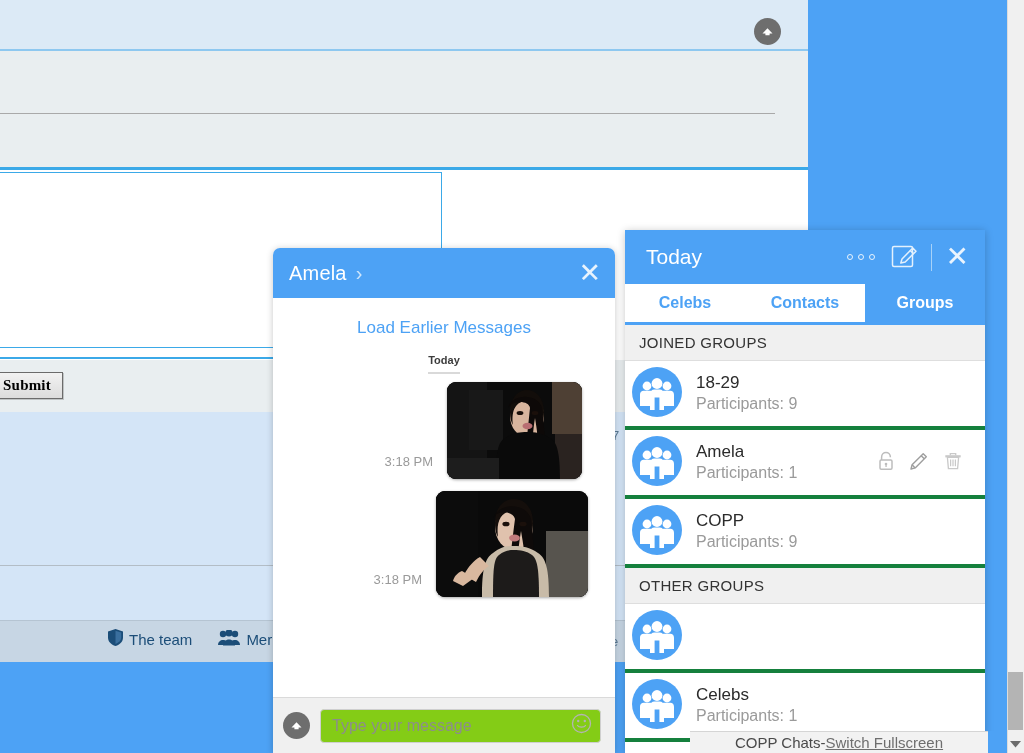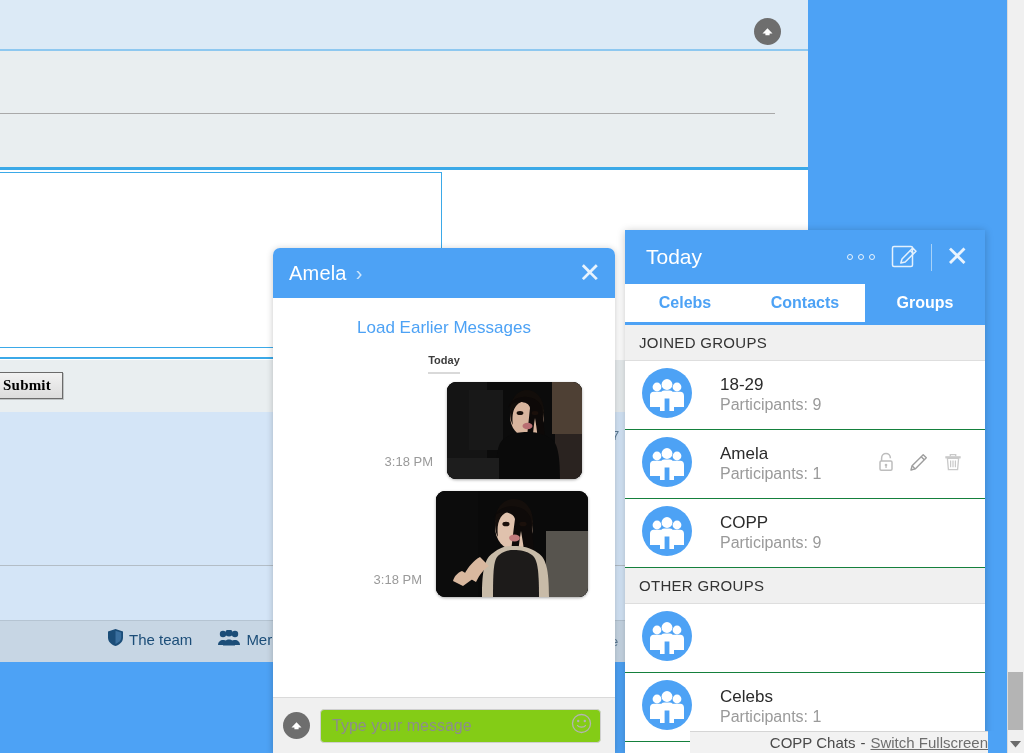--- a/index.html
+++ b/index.html
@@ -134,33 +134,33 @@
   .tab { flex: 1; display: flex; align-items: center; justify-content: center;
     font-size: 16px; font-weight: bold; cursor: pointer; }
   .tab.inactive { background: #ffffff; color: #4da2f5; }
   .tab.active { background: #4da2f5; color: #ffffff; }
   .tabs-underline { height: 3px; background: #4da2f5; flex: 0 0 auto; }
 
   .section-head { background: #f0f0f0; border-bottom: 1px solid #dedede;
     padding: 9px 0 9px 14px; font-size: 15px; color: #333; letter-spacing: .3px; }
 
   .glist { flex: 1; overflow: hidden; background: #ffffff; }
-  .grow { display: flex; align-items: center; gap: 27px; padding: 10px 14px 10px 16px;
-    border-bottom: 1px solid #15803d; height: 69px; }
+  .grow { display: flex; align-items: center; gap: 13px; padding: 10px 14px 10px 6px;
+    border-bottom: 4px solid #15803d; height: 69px; }
   .gicon { flex: 0 0 auto; }
   .gtext { flex: 1; min-width: 0; }
   .gname { font-size: 17px; color: #2b2b2b; line-height: 1.25; }
   .gparts { font-size: 16px; color: #9a9a9a; line-height: 1.3; }
   .gactions { display: flex; align-items: center; gap: 14px; padding-right: 8px; }
   .gactions span { cursor: pointer; display: block; }
 
   
   .copp-bar { position: absolute; left: 690px; top: 731px; width: 298px; height: 22px;
     background: #f2f2f2; border-top: 1px solid #d5d5d5;
-    display: flex; align-items: center; justify-content: flex-end; gap: 5px;
+    display: flex; align-items: center; justify-content: center; 
     font-size: 15px; color: #4a4a4a; }
   .copp-bar .link { color: #6e6e6e; text-decoration: underline; cursor: pointer; }
   .copp-bar-blue { position: absolute; left: 988px; top: 731px; width: 19px; height: 22px;
     background: #4da2f5; }
 </style>
 </head>
 <body>
 
 <div id="root">
 

